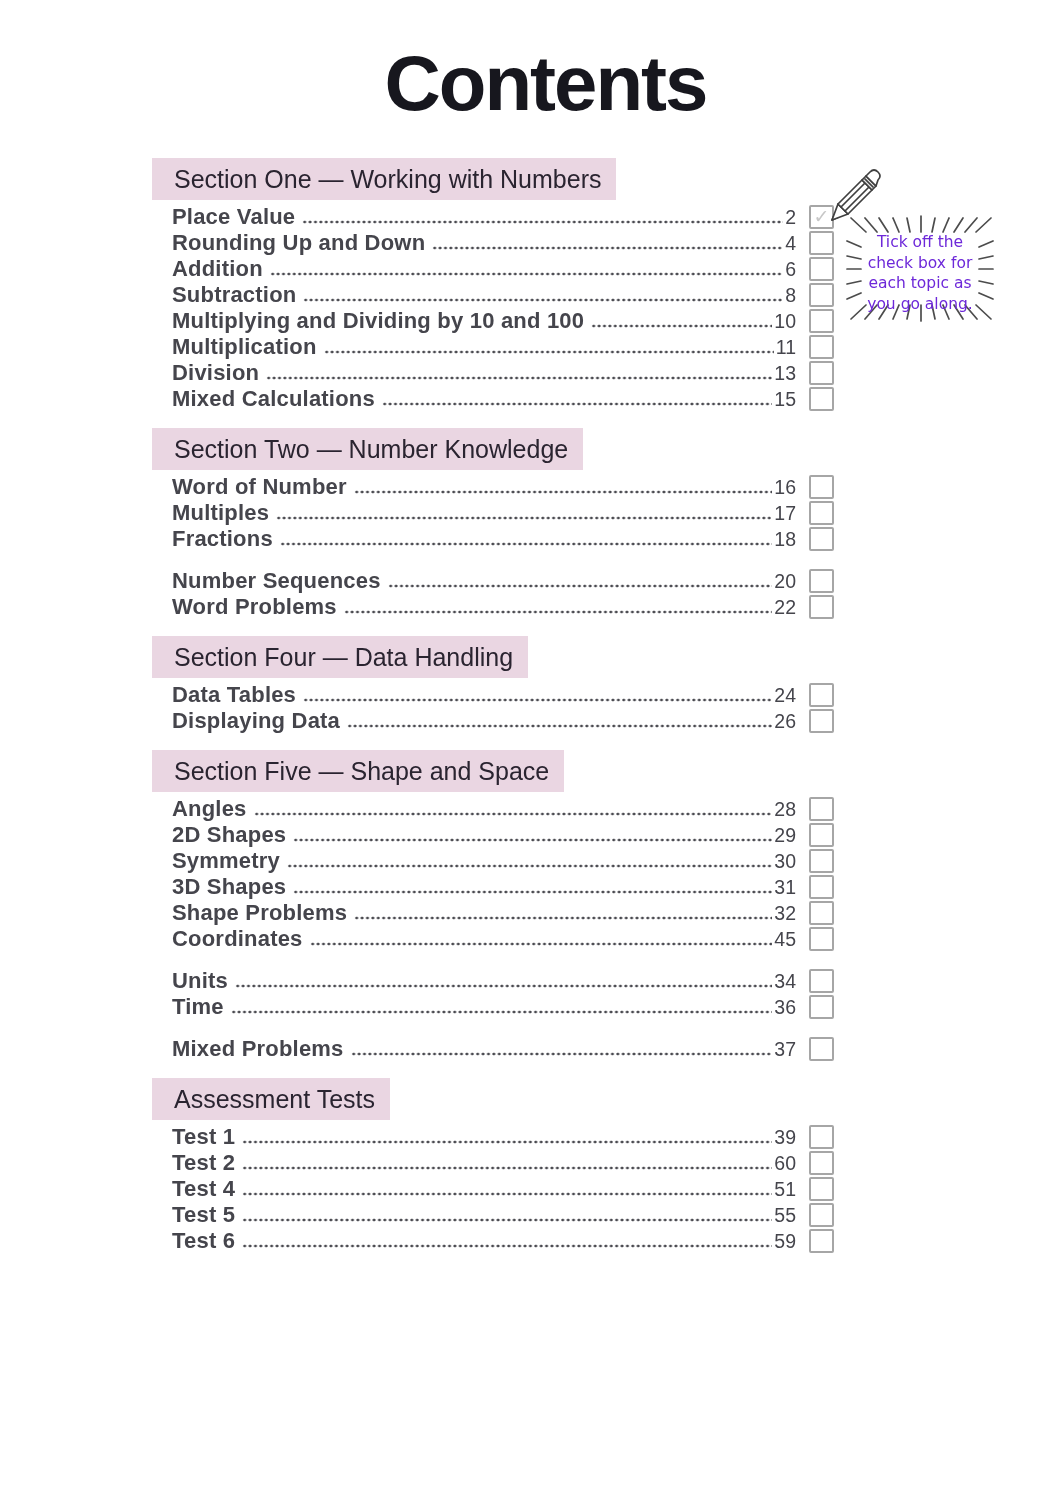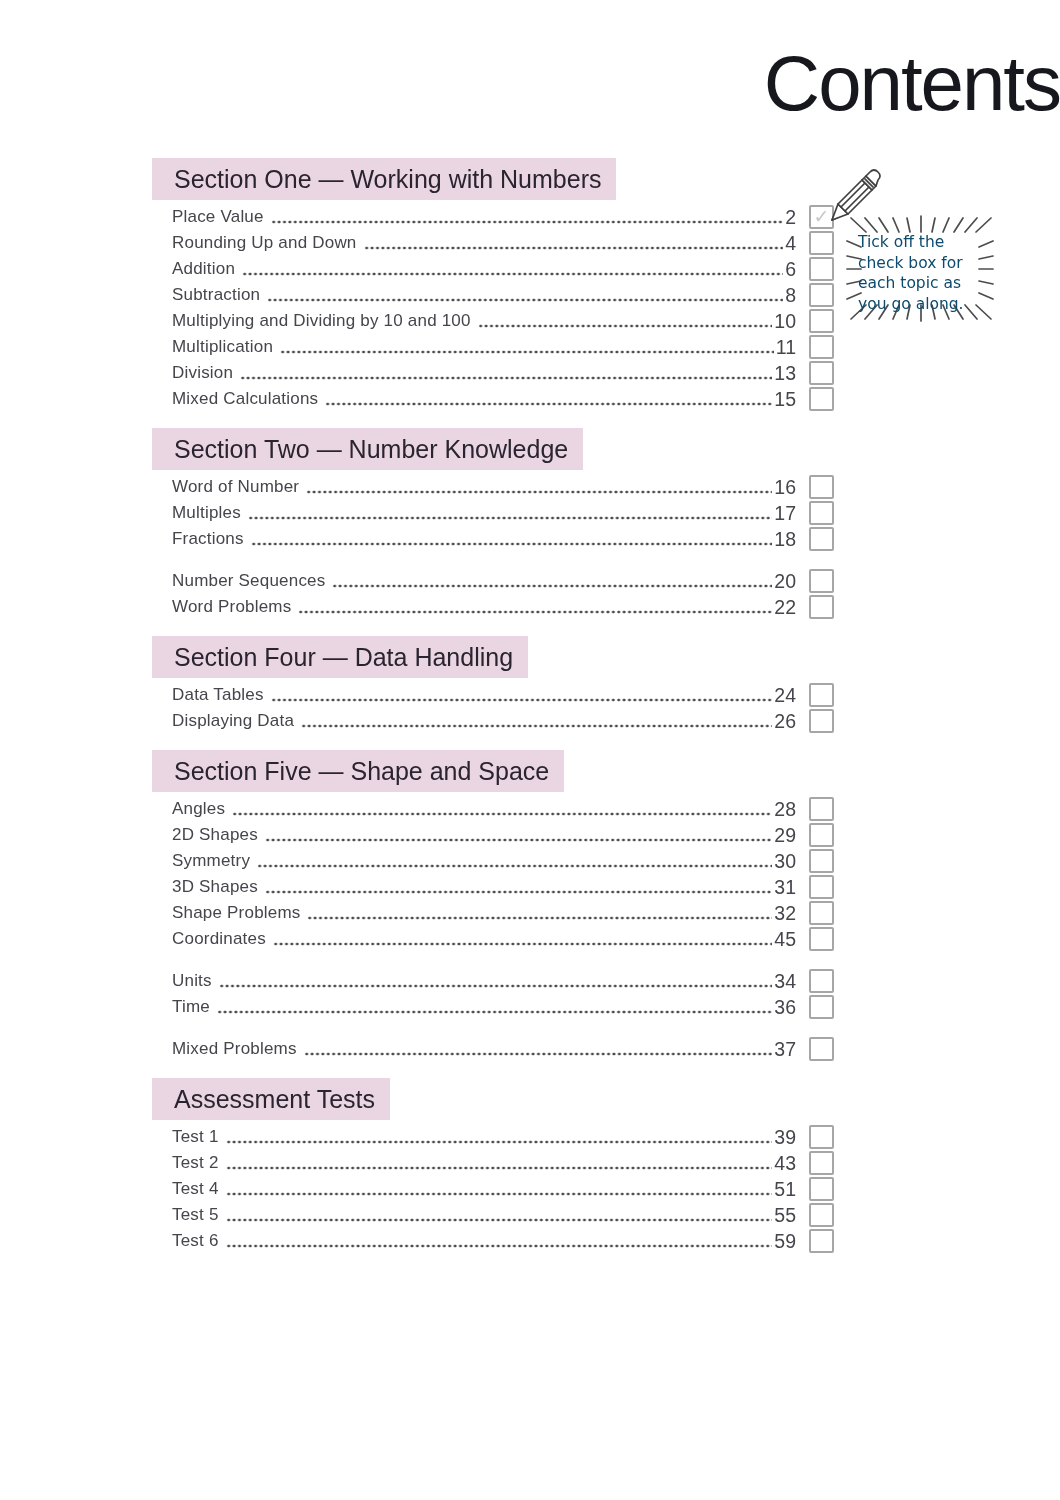--- a/index.html
+++ b/index.html
@@ -10,23 +10,23 @@
     height: 1500px;
     background: #ffffff;
     font-family: "Liberation Sans", sans-serif;
     overflow: hidden;
   }
   .title {
     position: absolute;
     top: 38px; left: 0; right: 0;
     margin: 0;
     padding-left: 31px;
-    text-align: right;
+    text-align: center;
     font-size: 78px;
-    font-weight: 400;
+    font-weight: 700;
     letter-spacing: -2px;
     color: #17171e;
   }
   .content {
     position: absolute;
     left: 152px;
     top: 158px;
     width: 682px;
   }
   .toc-section { margin-bottom: 16px; }
@@ -35,25 +35,26 @@
     background: #ead6e2;
     color: #2a2430;
     font-size: 25px;
     line-height: 27px;
     padding: 8px 15px 7px 22px;
     white-space: nowrap;
   }
   .entries { margin-top: 4px; padding-left: 20px; }
   .toc-row { display: flex; height: 26px; }
   .row-title {
-    font-size: 17px;
+    font-size: 22px;
     line-height: 26px;
     color: #45454c;
     white-space: nowrap;
     letter-spacing: 0.2px;
+    font-weight: bold;
   }
   .leader {
     flex: 1 1 auto;
     margin: 0 2px 0 7px;
     background-image: radial-gradient(circle, #4a4a50 1.25px, transparent 1.65px);
     background-size: 5.4px 6px;
     background-repeat: repeat-x;
     background-position: left 0px bottom 5px;
   }
   .page-num { font-size: 19.5px; line-height: 26px; color: #45454c; }
@@ -74,23 +75,24 @@
     transform: translateY(-1px);
   }
   .note-area { position: absolute; left: 828px; top: 163px; width: 176px; height: 180px; }
   .pencil { position: absolute; left: 0; top: 0; width: 62px; height: 62px; }
   .burst { position: absolute; left: 16px; top: 42px; width: 152px; height: 128px; }
   .burst svg { position: absolute; left: 0; top: 0; }
   .note-text {
     position: absolute;
     left: 14px; top: 27px;
     width: 124px;
+    text-align: center;
     font-size: 15.5px;
     line-height: 20.5px;
-    color: #0c4a6e;
+    color: #6d28d9;
     font-family: "DejaVu Sans", sans-serif;
   }
 </style>
 </head>
 <body>
 
 <div class="page">
 
   <h1 class="title">Contents</h1>
 
@@ -334,21 +336,21 @@
           <span class="row-title">Test 1</span>
             <span class="leader"></span>
             <span class="page-num">39</span>
           <span class="checkbox">
               <span class="tick"></span>
             </span>
         </div>
         <div class="toc-row">
           <span class="row-title">Test 2</span>
             <span class="leader"></span>
-            <span class="page-num">43</span>
+            <span class="page-num">60</span>
           <span class="checkbox">
               <span class="tick"></span>
             </span>
         </div>
         <div class="toc-row">
           <span class="row-title">Test 4</span>
             <span class="leader"></span>
             <span class="page-num">51</span>
           <span class="checkbox">
               <span class="tick"></span>

